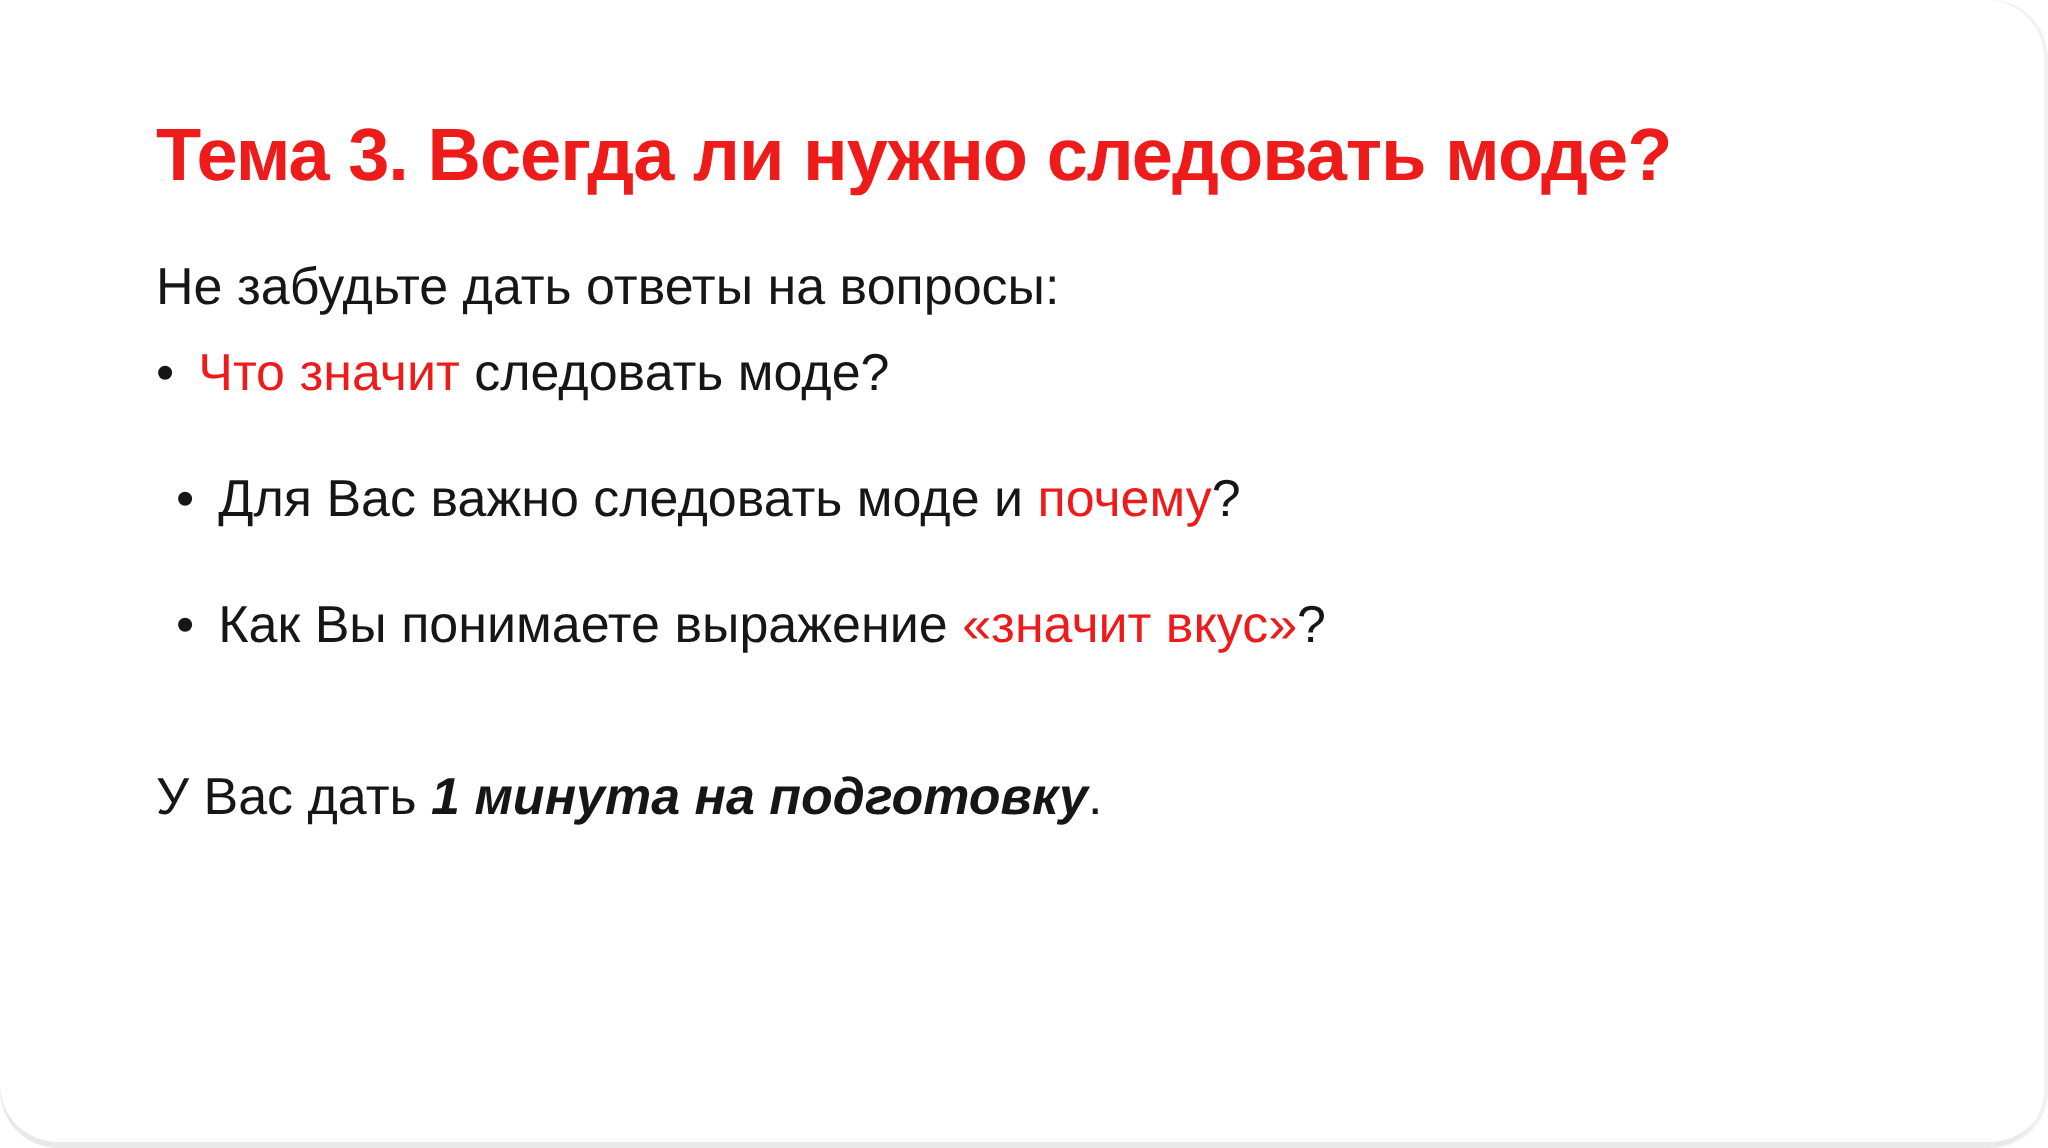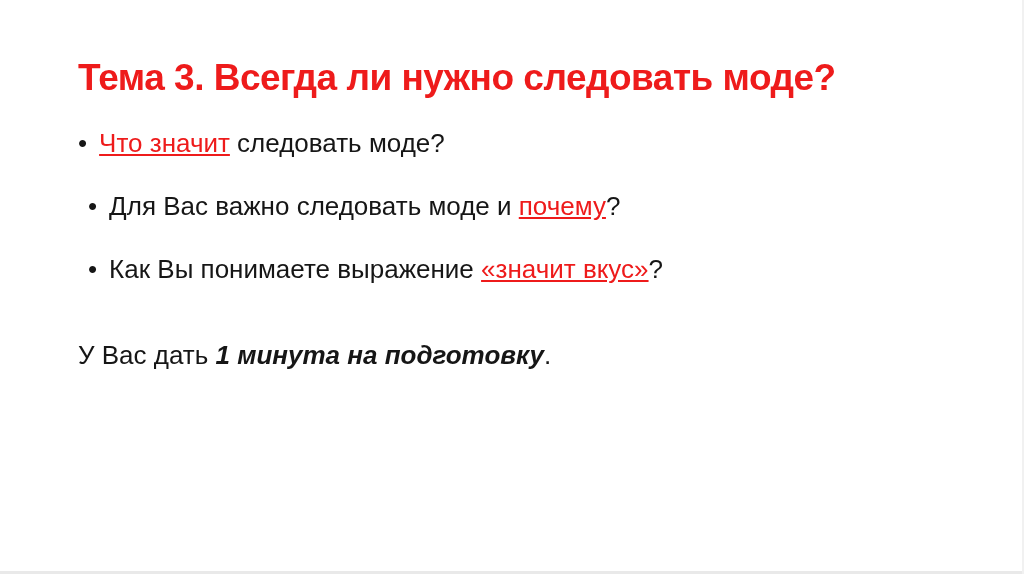--- a/index.html
+++ b/index.html
@@ -18,20 +18,21 @@
     font-family: "Liberation Sans", "DejaVu Sans", sans-serif;
     color: var(--text);
     overflow: hidden;
   }
   .slide {
     position: relative;
     width: 1024px;
     height: 574px;
     background: var(--bg);
     box-shadow: inset -2px 0 0 #F1F1F1, inset 0 -3px 0 var(--edge);
+    border-radius: 29px;
   }
   .title {
     position: absolute;
     left: 78px;
     top: 56px;
     margin: 0;
     font-size: 37px;
     line-height: 44px;
     font-weight: 700;
     color: var(--accent);
@@ -47,31 +48,32 @@
     line-height: 43px;
     font-weight: 400;
   }
   .line { white-space: nowrap; }
   .line.indent { padding-left: 10px; margin-top: 20px; }
   .bullet-marker {
     display: inline-block;
     margin-right: 12px;
     color: var(--text);
   }
-  .seg-red { color: var(--accent); text-decoration: underline; }
+  .seg-red { color: var(--accent); }
   .seg-bold { font-weight: 700; font-style: italic; }
   .notes { margin-top: 43px; }
 </style>
 </head>
 <body>
 
 <div class="slide">
   <h1 class="title">Тема 3. Всегда ли нужно следовать моде?</h1>
 
   <div class="body">
+    <div class="line">Не забудьте дать ответы на вопросы:</div>
 
     <div id="bullets">
         <div class="line"><span class="bullet-marker">•</span><span class="seg-red">Что значит</span><span> следовать моде?</span></div>
         <div class="line indent"><span class="bullet-marker">•</span><span>Для Вас важно следовать моде и </span><span class="seg-red">почему</span><span>?</span></div>
         <div class="line indent"><span class="bullet-marker">•</span><span>Как Вы понимаете выражение </span><span class="seg-red">«значит вкус»</span><span>?</span></div>
       </div>
 
     <div id="notes" class="notes">
         <div class="line"><span>У Вас дать </span><span class="seg-bold">1 минута на подготовку</span><span>.</span></div>
       </div>

